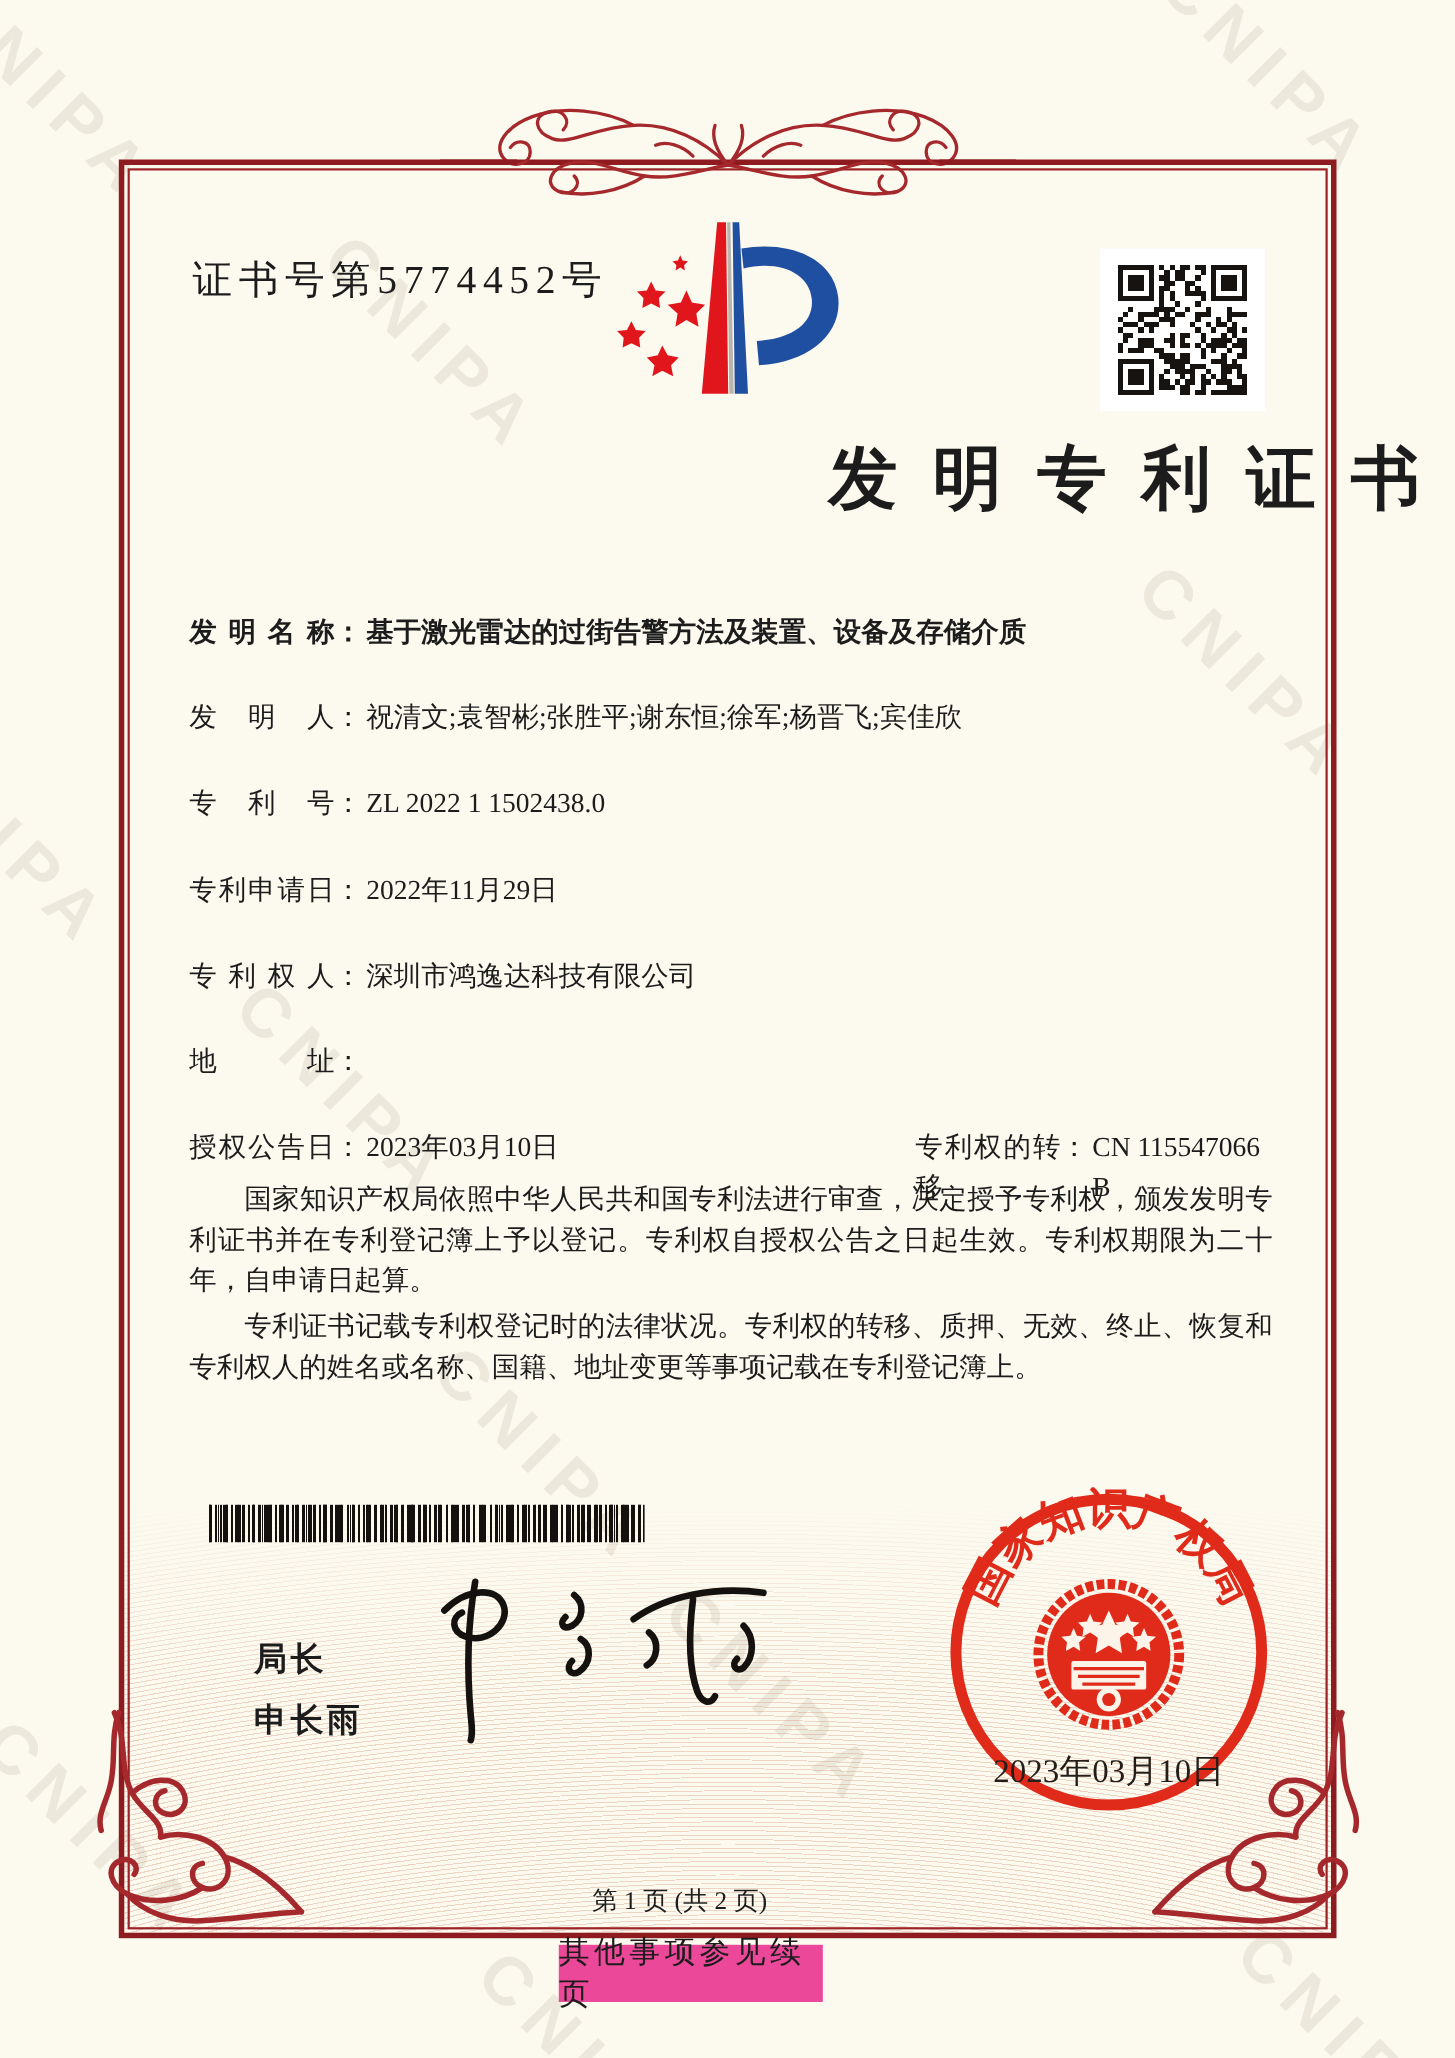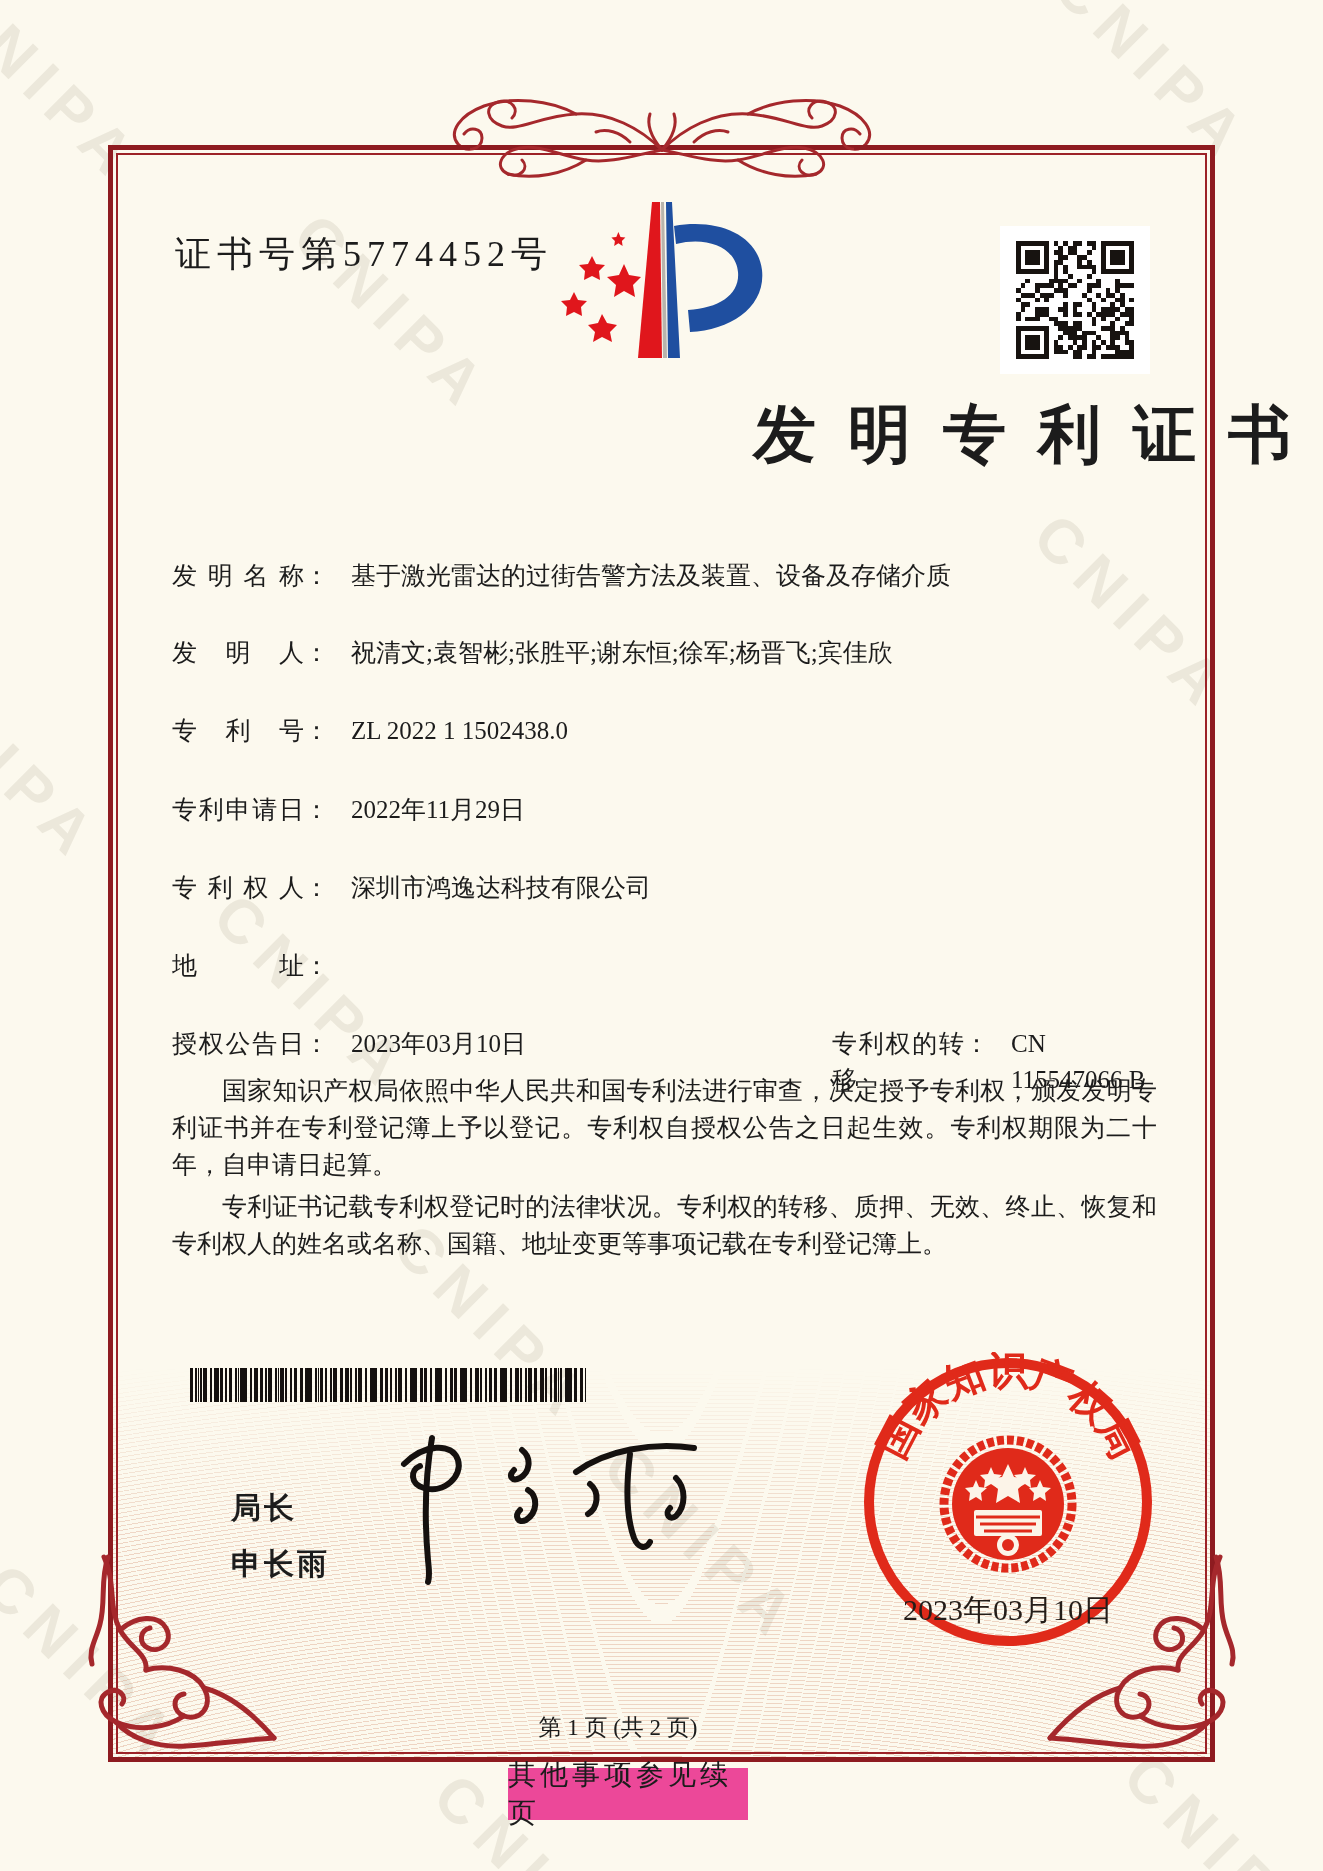--- a/index.html
+++ b/index.html
@@ -51,21 +51,21 @@
     background:#ffffff;display:flex;align-items:center;justify-content:center;
   }
   
   .field-row{position:absolute;left:172px;font-size:25px;line-height:36px;display:flex;}
   .f-label{
     display:inline-block;width:132px;
     text-align:justify;text-align-last:justify;
     flex:none;
   }
   .f-colon{flex:none;}
-  .f-value{margin-left:22px;max-width:800px;}
+  .f-value{margin-left:4px;max-width:800px;}
   .grant-no{position:absolute;left:660px;top:0;display:flex;font-size:25px;}
   
   .law{
     position:absolute;left:172px;width:985px;
     font-size:25px;line-height:37px;text-align:justify;text-indent:2em;
   }
   
   .barcode{
     position:absolute;left:190px;top:1368px;width:396px;height:34px;
     background-image:
@@ -391,21 +391,21 @@
       <rect x="76" y="4" width="20" height="20" fill="#ffffff"></rect>
       <rect x="80" y="8" width="12" height="12" fill="#171310"></rect>
       <rect x="0" y="72" width="28" height="28" fill="#171310"></rect>
       <rect x="4" y="76" width="20" height="20" fill="#ffffff"></rect>
       <rect x="8" y="80" width="12" height="12" fill="#171310"></rect>
     </svg>
 </div>
 
 <div class="doc-title">发明专利证书</div>
 
-<div class="field-row" style="top:558px;">
+<div class="field-row" style="top:558px;font-weight:bold;">
   <span class="f-label">发明名称</span>
     <span class="f-colon">：</span>
   <span class="f-value">基于激光雷达的过街告警方法及装置、设备及存储介质</span>
 </div>
 <div class="field-row" style="top:635px;">
   <span class="f-label">发明人</span>
     <span class="f-colon">：</span>
   <span class="f-value">祝清文;袁智彬;张胜平;谢东恒;徐军;杨晋飞;宾佳欣</span>
 </div>
 <div class="field-row" style="top:713px;">

